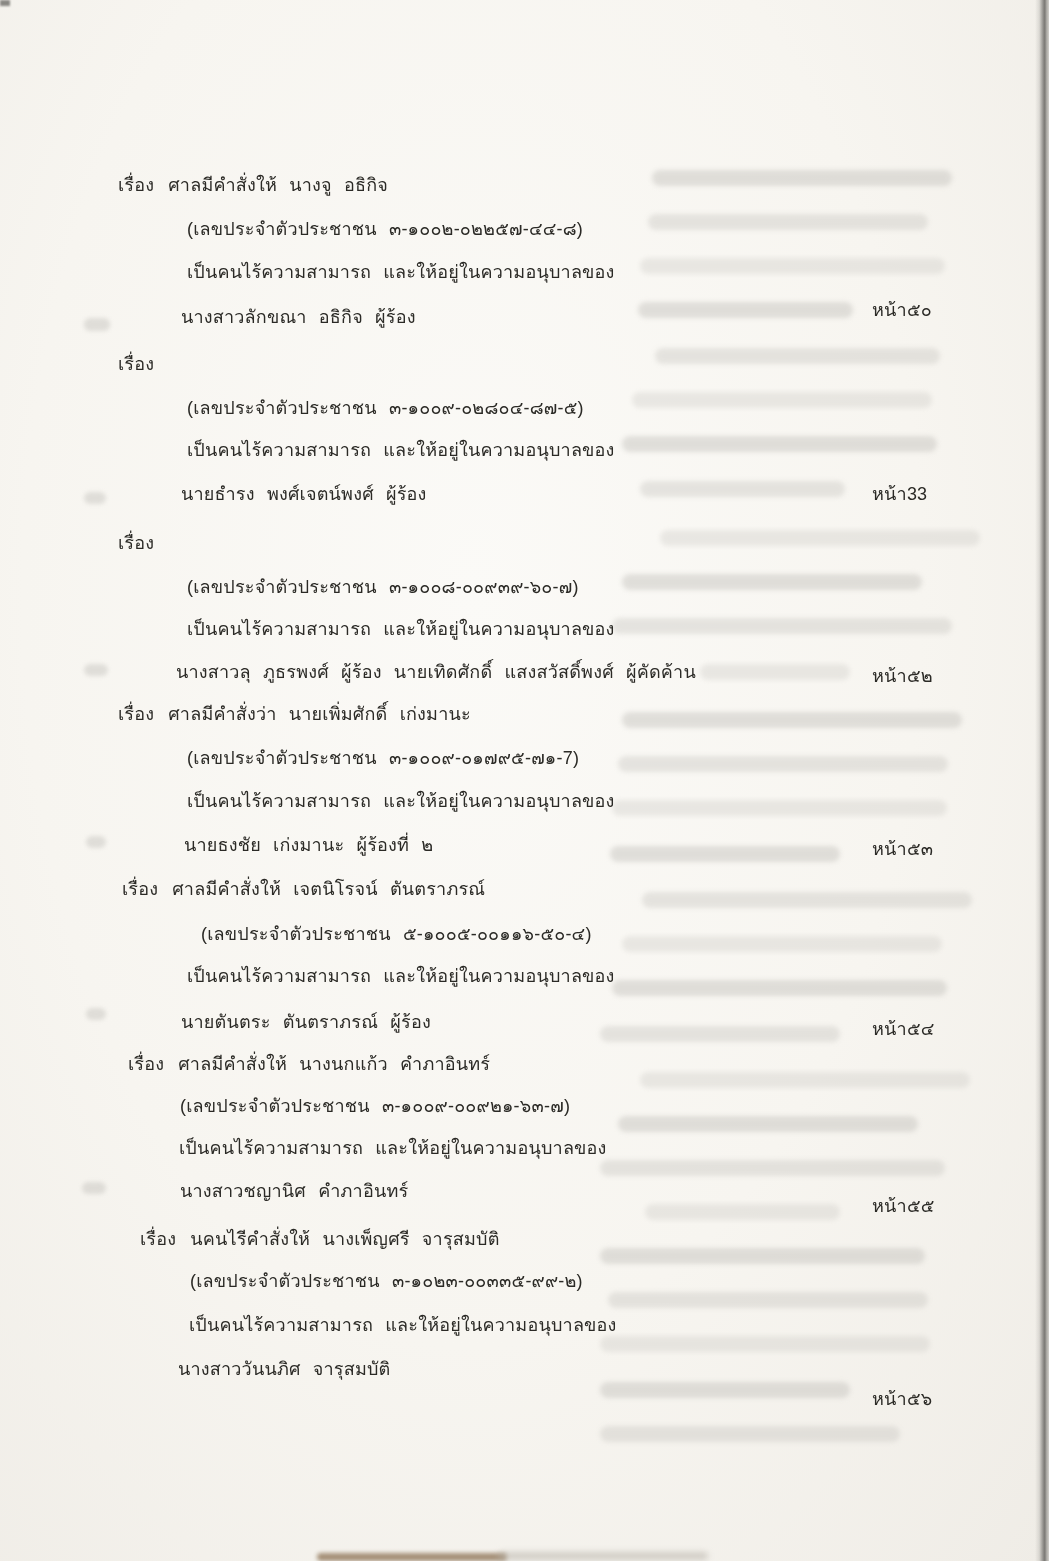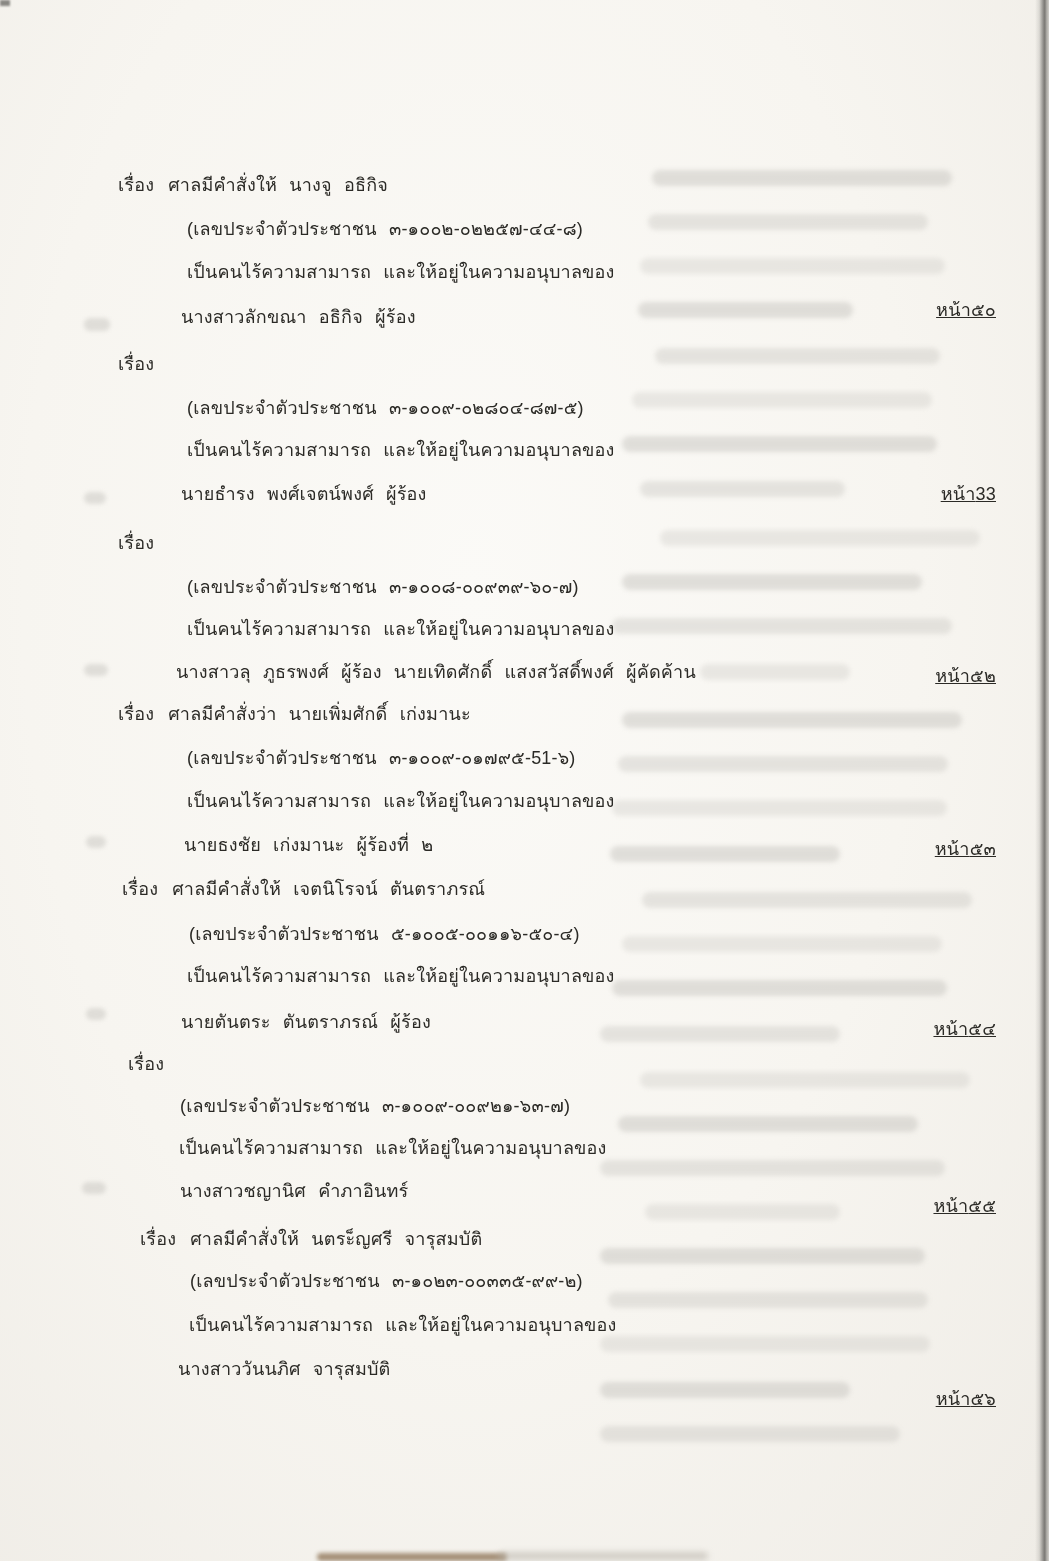--- a/index.html
+++ b/index.html
@@ -20,23 +20,22 @@
     font-size: 18px;
     line-height: 34px;
     color: #2b2a26;
     white-space: nowrap;
     word-spacing: 7px;
     letter-spacing: 0.2px;
   }
   .subject { display: flex; gap: 14px; }
   .pageref {
     display: flex;
-    justify-content: flex-end;
+    justify-content: flex-start;
     width: 124px;
-    text-decoration: underline;
   }
   .pagenum { text-align: right; }
   .ghost {
     position: absolute;
     height: 16px;
     background: #c7c5c0;
     border-radius: 8px;
     filter: blur(2.5px);
   }
   .speck {
@@ -165,60 +164,61 @@
       <span>หน้า</span>
       <span class="pagenum">๕๒</span>
     </div>
   </div>
 
   <div class="entry">
     <div class="line subject" style="top:697px;left:118px">
       <span>เรื่อง</span>
       <span>ศาลมีคำสั่งว่า นายเพิ่มศักดิ์ เก่งมานะ</span>
     </div>
-    <div class="line" style="top:741px;left:187px">(เลขประจำตัวประชาชน ๓-๑๐๐๙-๐๑๗๙๕-51-๖)</div>
+    <div class="line" style="top:741px;left:187px">(เลขประจำตัวประชาชน ๓-๑๐๐๙-๐๑๗๙๕-๗๑-7)</div>
     <div class="line" style="top:784px;left:187px">เป็นคนไร้ความสามารถ และให้อยู่ในความอนุบาลของ</div>
     <div class="line" style="top:828px;left:184px">นายธงชัย เก่งมานะ ผู้ร้องที่ ๒</div>
     <div class="line pageref" style="top:832px;left:872px">
       <span>หน้า</span>
       <span class="pagenum">๕๓</span>
     </div>
   </div>
 
   <div class="entry">
     <div class="line subject" style="top:872px;left:122px">
       <span>เรื่อง</span>
       <span>ศาลมีคำสั่งให้ เจตนิโรจน์ ตันตราภรณ์</span>
     </div>
-    <div class="line" style="top:917px;left:189px">(เลขประจำตัวประชาชน ๕-๑๐๐๕-๐๐๑๑๖-๕๐-๔)</div>
+    <div class="line" style="top:917px;left:201px">(เลขประจำตัวประชาชน ๕-๑๐๐๕-๐๐๑๑๖-๕๐-๔)</div>
     <div class="line" style="top:959px;left:187px">เป็นคนไร้ความสามารถ และให้อยู่ในความอนุบาลของ</div>
     <div class="line" style="top:1005px;left:181px">นายตันตระ ตันตราภรณ์ ผู้ร้อง</div>
     <div class="line pageref" style="top:1012px;left:872px">
       <span>หน้า</span>
       <span class="pagenum">๕๔</span>
     </div>
   </div>
 
   <div class="entry">
     <div class="line subject" style="top:1047px;left:128px">
       <span>เรื่อง</span>
+      <span>ศาลมีคำสั่งให้ นางนกแก้ว คำภาอินทร์</span>
     </div>
     <div class="line" style="top:1089px;left:180px">(เลขประจำตัวประชาชน ๓-๑๐๐๙-๐๐๙๒๑-๖๓-๗)</div>
     <div class="line" style="top:1131px;left:179px">เป็นคนไร้ความสามารถ และให้อยู่ในความอนุบาลของ</div>
     <div class="line" style="top:1174px;left:180px">นางสาวชญานิศ คำภาอินทร์</div>
     <div class="line pageref" style="top:1189px;left:872px">
       <span>หน้า</span>
       <span class="pagenum">๕๕</span>
     </div>
   </div>
 
   <div class="entry">
     <div class="line subject" style="top:1222px;left:140px">
       <span>เรื่อง</span>
-      <span>ศาลมีคำสั่งให้ นตระ็ญศรี จารุสมบัติ</span>
+      <span>นคนไรีคำสั่งให้ นางเพ็ญศรี จารุสมบัติ</span>
     </div>
     <div class="line" style="top:1264px;left:190px">(เลขประจำตัวประชาชน ๓-๑๐๒๓-๐๐๓๓๕-๙๙-๒)</div>
     <div class="line" style="top:1308px;left:189px">เป็นคนไร้ความสามารถ และให้อยู่ในความอนุบาลของ</div>
     <div class="line" style="top:1352px;left:178px">นางสาววันนภิศ จารุสมบัติ</div>
     <div class="line pageref" style="top:1382px;left:872px">
       <span>หน้า</span>
       <span class="pagenum">๕๖</span>
     </div>
   </div>
 

